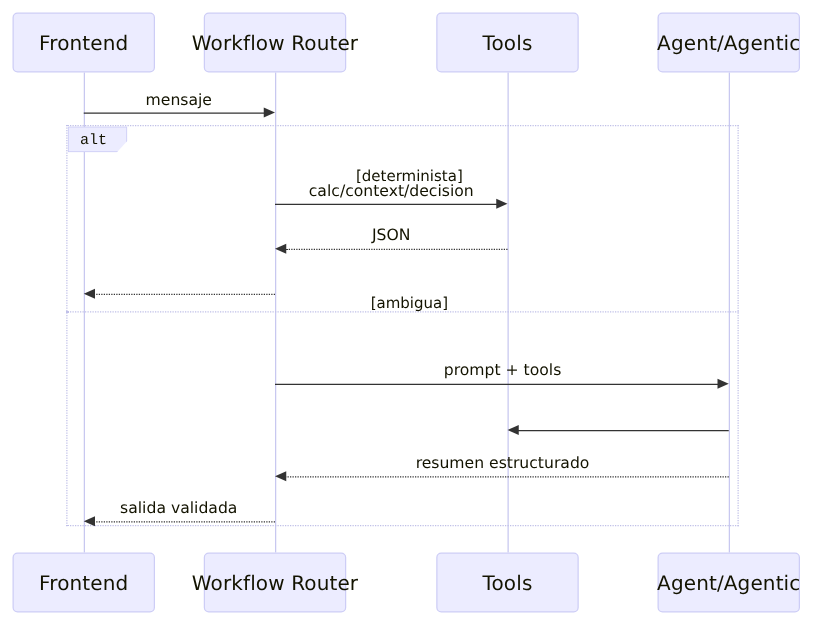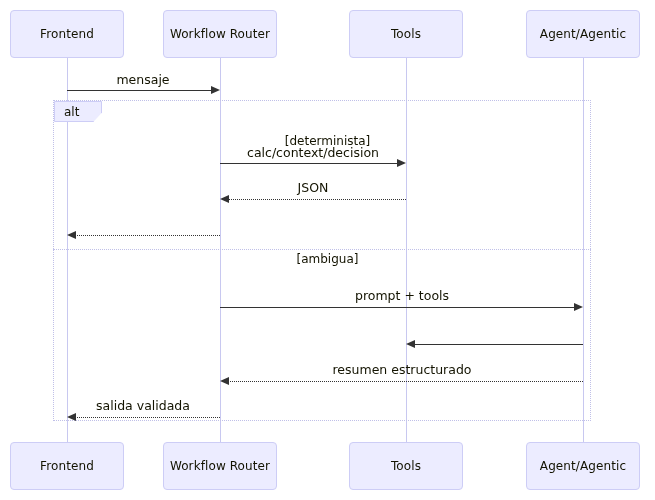--- a/index.html
+++ b/index.html
@@ -20,21 +20,21 @@
   .actor-box {
     position: absolute;
     box-sizing: border-box;
     background: #ECECFF;
     border: 1px solid #CDCDF6;
     border-radius: 4px;
     display: flex;
     align-items: center;
     justify-content: center;
     color: #131300;
-    font-size: 12px;
+    font-size: 16px;
     letter-spacing: 0.1px;
     white-space: nowrap;
   }
   
   .lifeline {
     position: absolute;
     width: 1px;
     background: #C8C8F0;
   }
   
@@ -49,20 +49,21 @@
     box-sizing: border-box;
     background: #ECECFF;
     border: 1px solid #CDCDF6;
     color: #131300;
     font-size: 12px;
     display: flex;
     align-items: center;
     padding-left: 9px;
     border-radius: 0 0 6px 0;
     clip-path: polygon(0 0, 100% 0, 100% 55%, 82% 100%, 0 100%);
+    font-family: Liberation Mono, monospace;
   }
   .fragment-divider {
     position: absolute;
     height: 0;
     border-top: 1px dotted #C0C0E8;
   }
   .alt-cond {
     position: absolute;
     font-size: 12px;
     color: #131300;
@@ -138,21 +139,21 @@
   <div class="arrow-head right" style="left:397px; top:158.5px;"></div>
 
   <div class="msg-label" style="left:313px; top:180px;">JSON</div>
   <div class="msg-line dotted" style="left:228px; top:199px; width:178px;"></div>
   <div class="arrow-head left" style="left:220px; top:194.5px;"></div>
 
   <div class="msg-line dotted" style="left:75px; top:235px; width:145px;"></div>
   <div class="arrow-head left" style="left:67px; top:230.5px;"></div>
 
   <div class="fragment-divider" style="left:53px; top:249px; width:538px;"></div>
-  <div class="alt-cond" style="left:0px; top:252px; width:655px;">[ambigua]</div>
+  <div class="alt-cond" style="left:0px; top:235px; width:655px;">[ambigua]</div>
 
   <div class="msg-label" style="left:402px; top:288px;">prompt + tools</div>
   <div class="msg-line" style="left:220px; top:307px; width:356px;"></div>
   <div class="arrow-head right" style="left:574px; top:302.5px;"></div>
 
   <div class="msg-line" style="left:414px; top:344px; width:169px;"></div>
   <div class="arrow-head left" style="left:406px; top:339.5px;"></div>
 
   <div class="msg-label" style="left:402px; top:362px;">resumen estructurado</div>
   <div class="msg-line dotted" style="left:228px; top:381px; width:355px;"></div>

